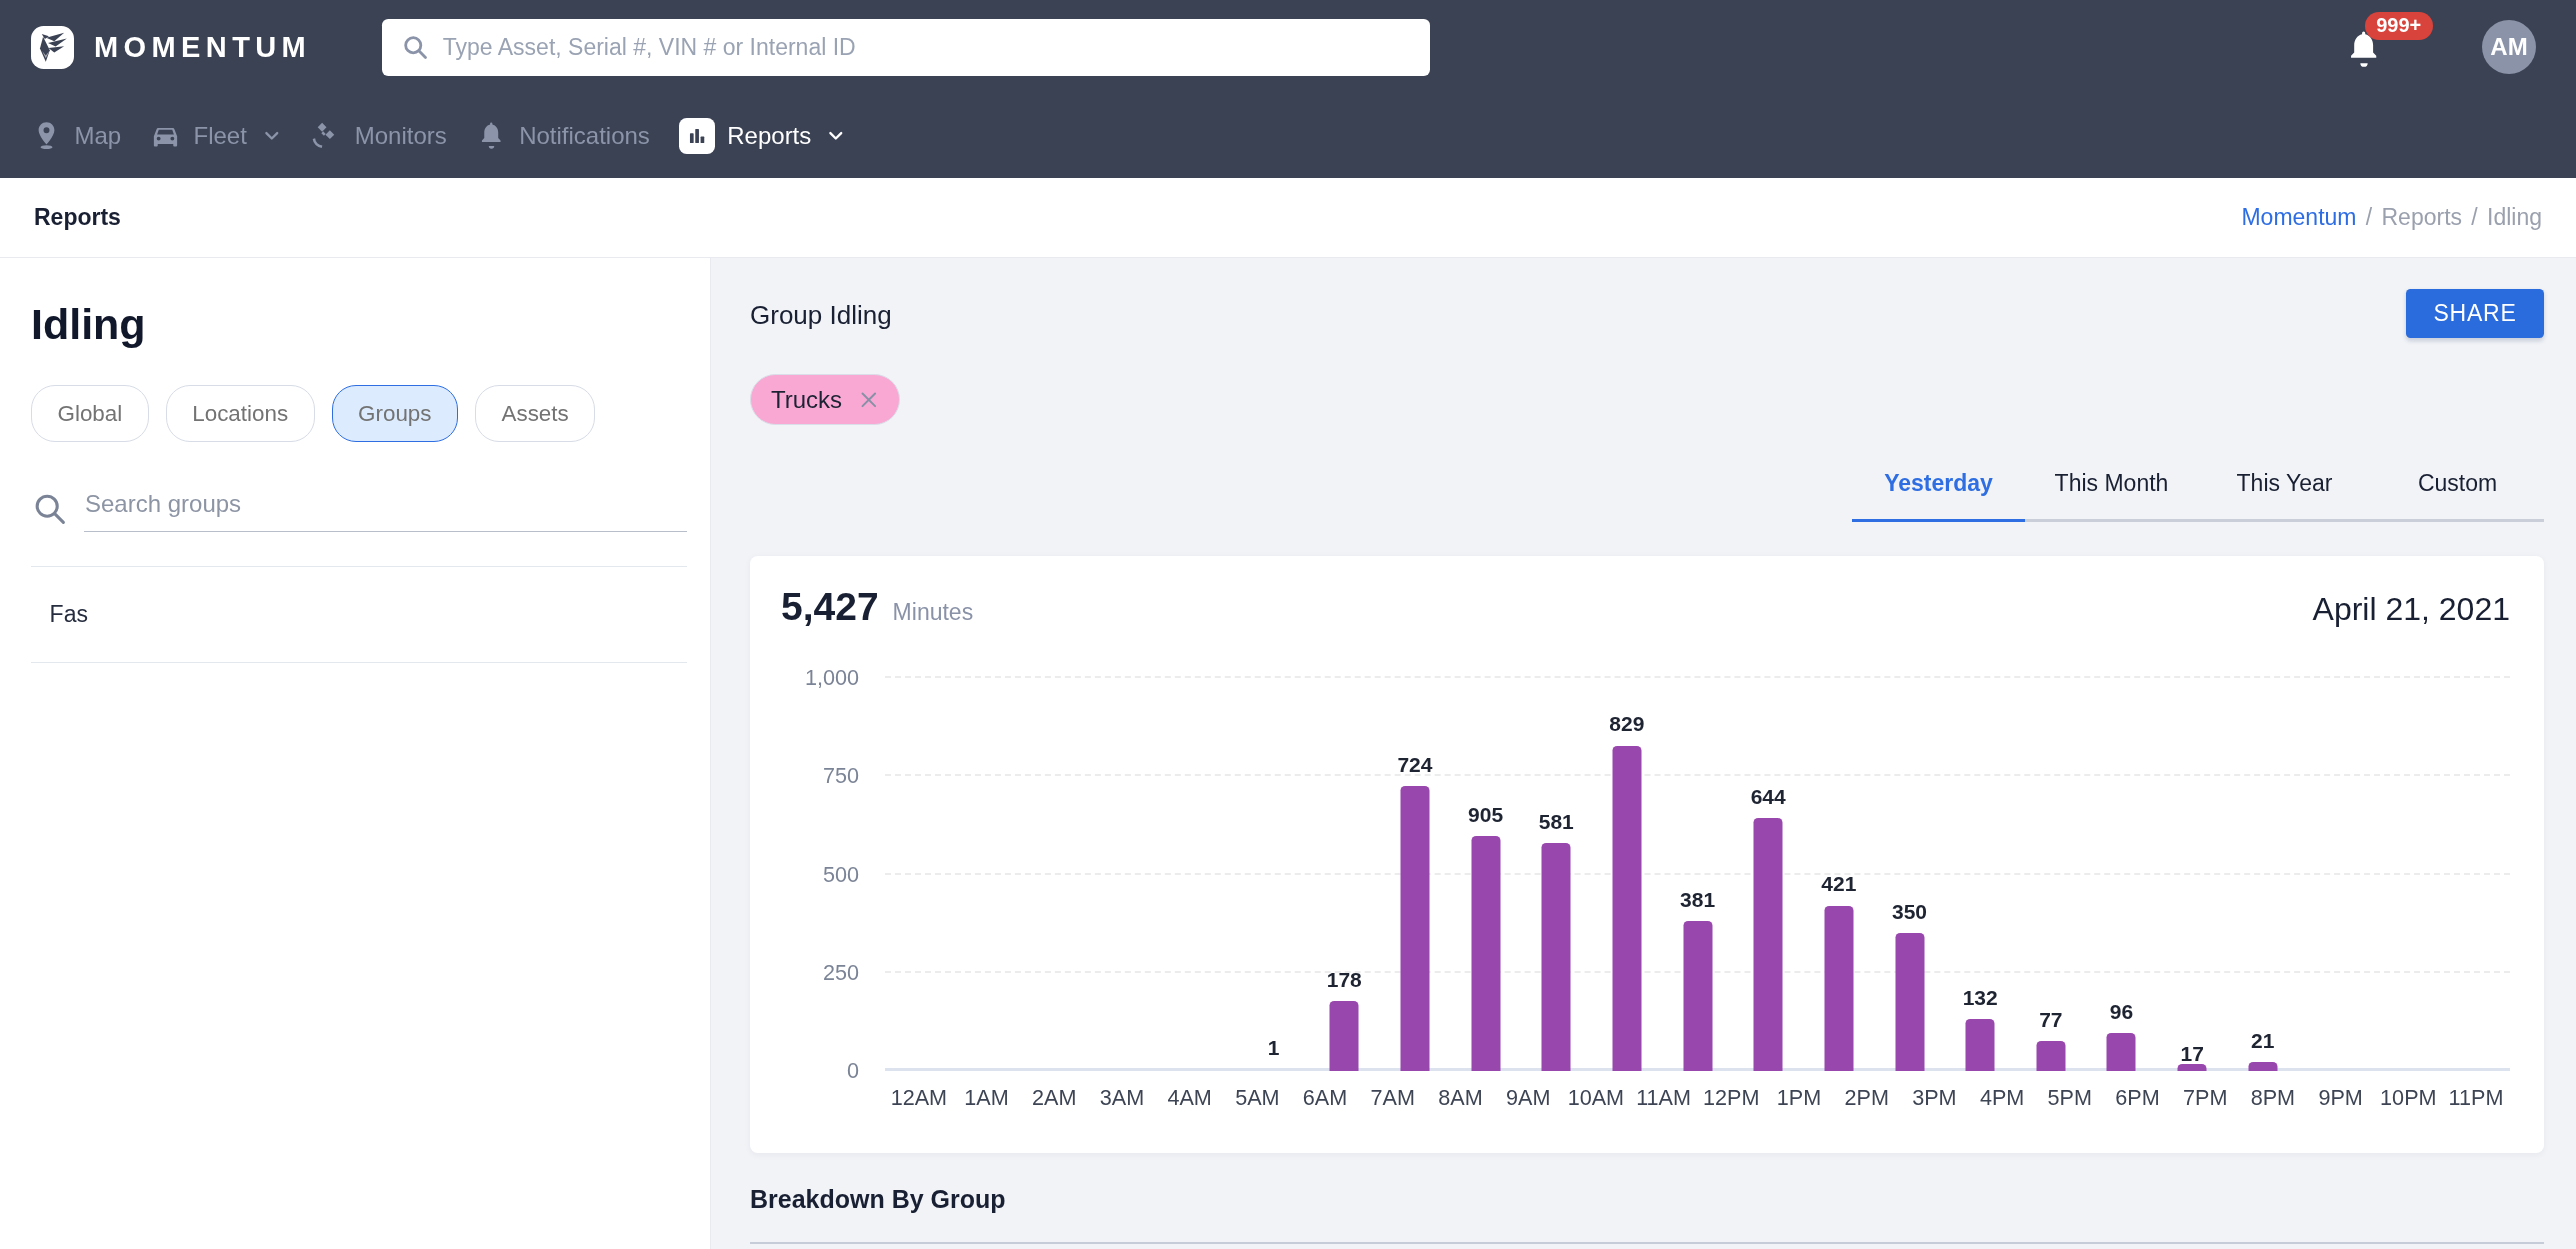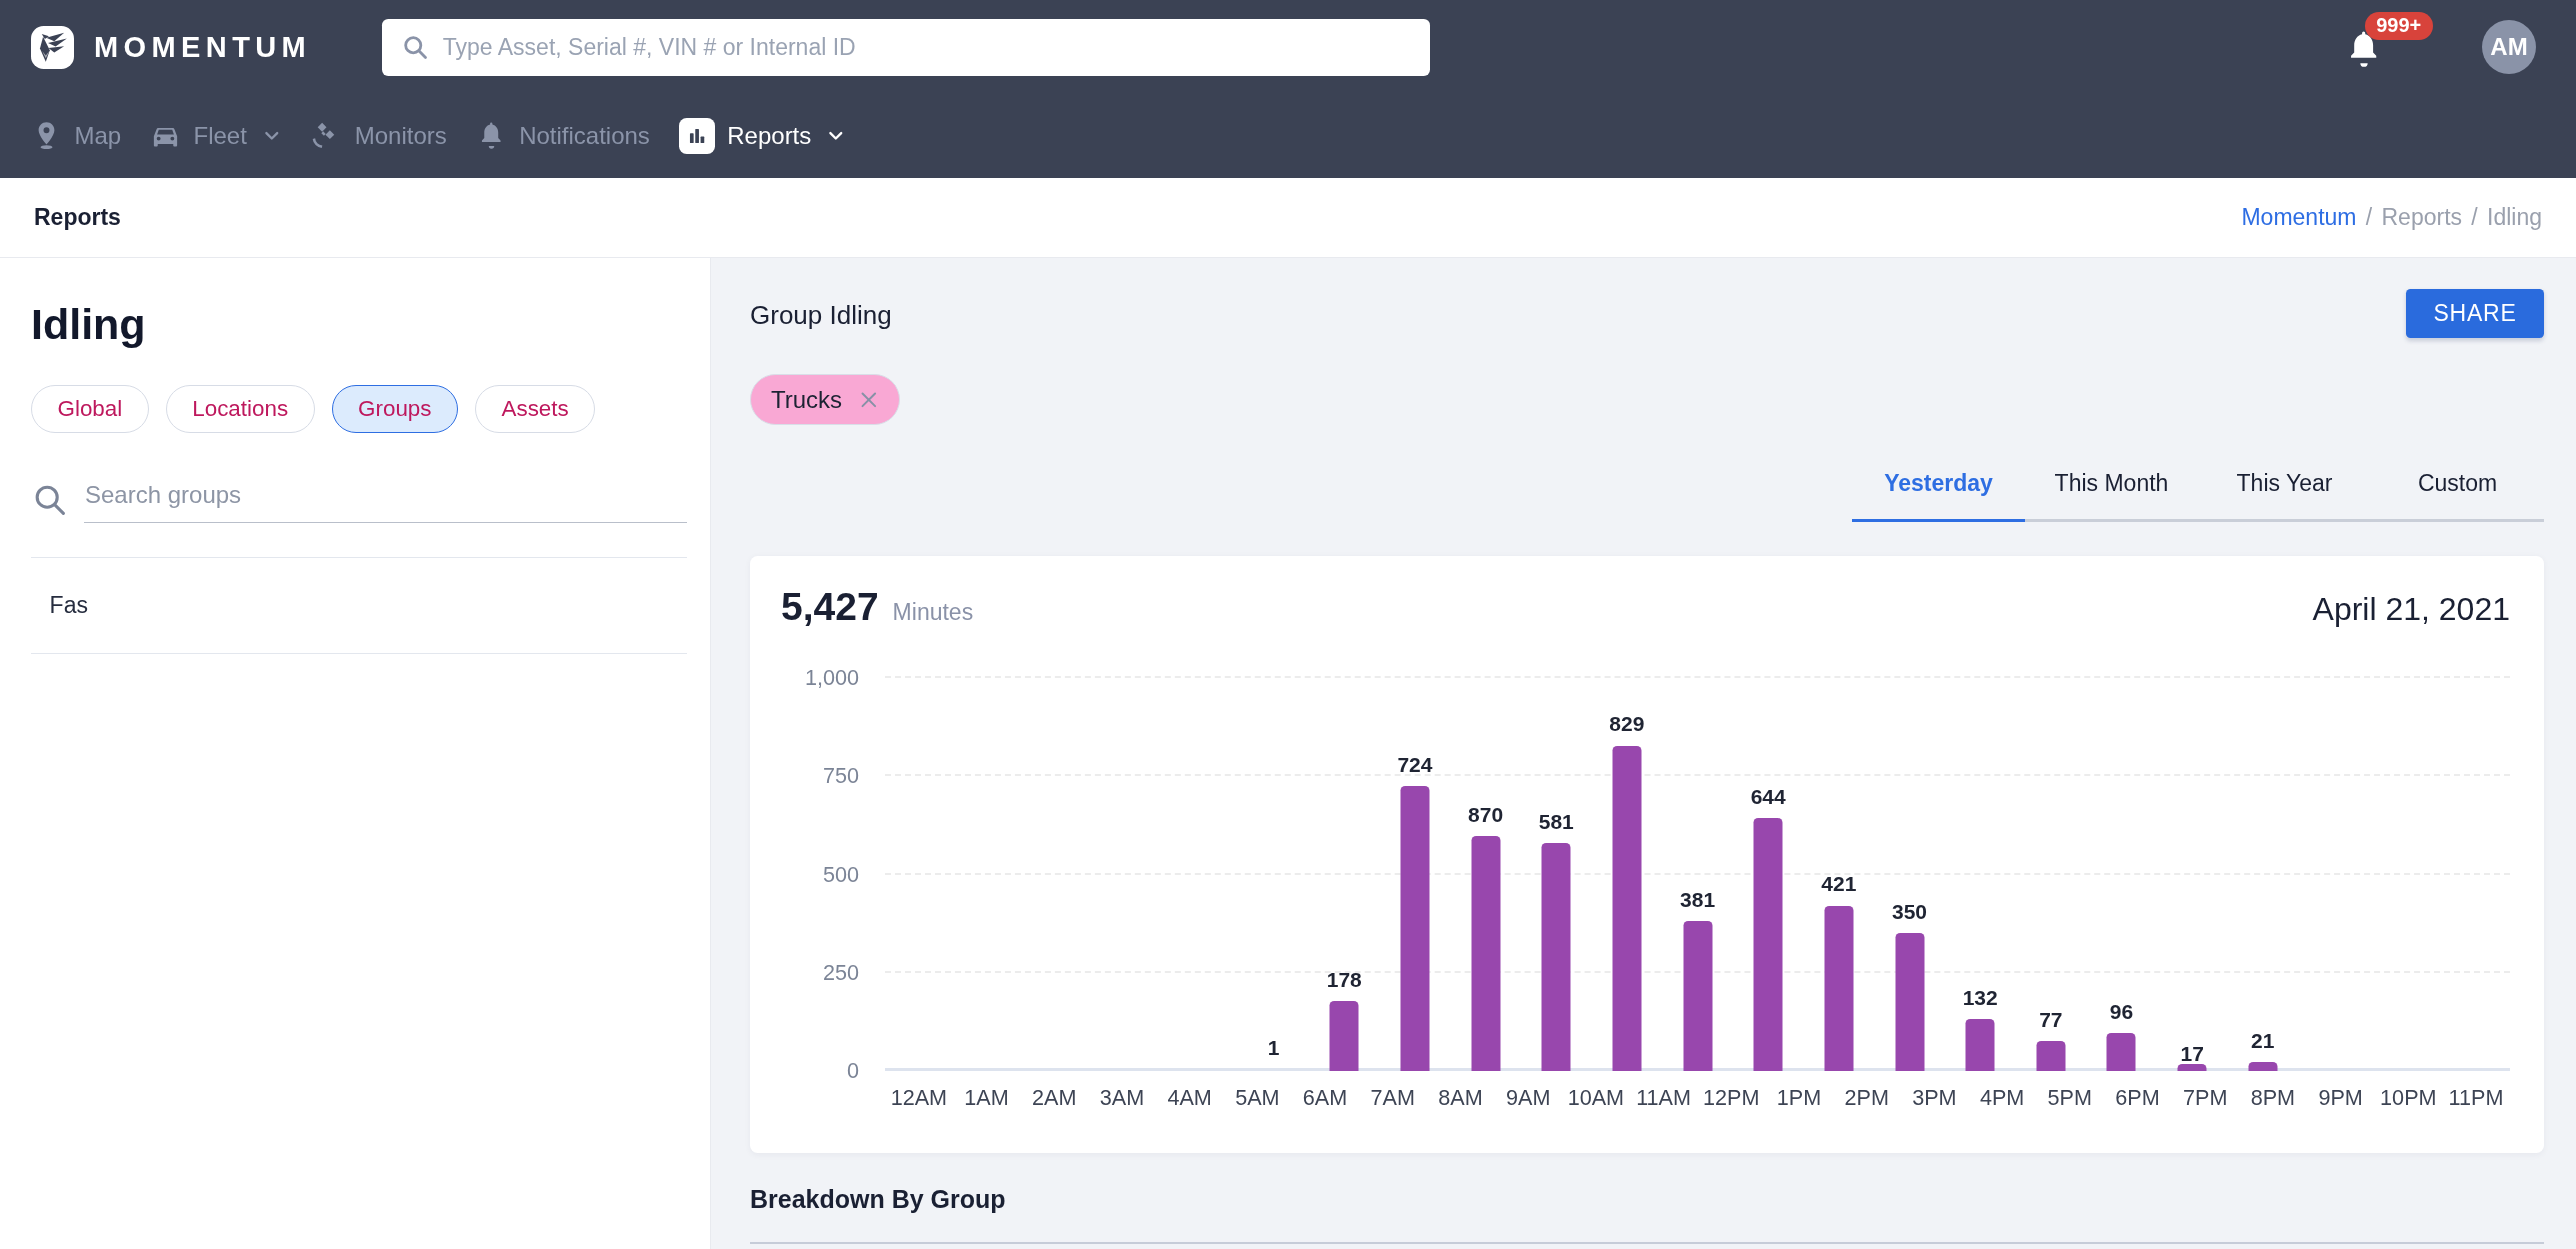--- a/index.html
+++ b/index.html
@@ -40,22 +40,22 @@
   .crumb-title { font-size:23px; font-weight:700; color:#1a2033; }
   .crumbs { font-size:23px; color:#9aa0ad; }
   .crumbs .link { color:#2d6de3; }
   .crumbs .sep { margin:0 9.3px; }
 
   
   .content { display:flex; height:991px; }
   .sidebar { width:711px; background:#fff; border-right:1.5px solid #e8eaef; padding:42px 23px 0 31px; flex:0 0 auto; }
   .sidebar h1 { font-size:43px; font-weight:700; color:#12182b; }
   .pills { display:flex; gap:17px; margin-top:36px; }
-  .pill { height:48px; border:1.5px solid #d7dce6; border-radius:24px; background:#fff; padding:0 25.5px;
-          display:flex; align-items:center; font-size:22.4px; color:#be185d; cursor:pointer; }
+  .pill { height:57px; border:1.5px solid #d7dce6; border-radius:24px; background:#fff; padding:0 25.5px;
+          display:flex; align-items:center; font-size:22.4px; color:#737373; cursor:pointer; }
   .pill.selected { background:#dcebfd; border-color:#2e6ee2; }
   .side-search { display:flex; align-items:flex-end; gap:15.5px; margin-top:48px; }
   .side-search svg { width:37px; height:37px; color:#7b8497; flex:0 0 auto; margin-bottom:4.6px; }
   .side-search input { flex:1; border:none; border-bottom:1.5px solid #b9bfca; outline:none; font-size:24px;
                        padding:0 0 12.4px 1.5px; color:#262d3f; font-family:"Liberation Sans", sans-serif; background:transparent; }
   .side-search input::placeholder { color:#8d95a5; }
   .group-list { margin-top:34px; border-top:1.5px solid #e3e7ee; }
   .group-item { padding:34px 0 34px 18.6px; font-size:23px; color:#262d3f; border-bottom:1.5px solid #e3e7ee; cursor:pointer; }
 
   .main { flex:1; padding:31px 32px 0 39px; }
@@ -269,21 +269,21 @@
               <div class="col">
                 <div class="bar" style="height: 70px; background: rgb(152, 71, 173);"></div>
                 <div class="bar-val" style="bottom: 79px;">178</div>
               </div>
               <div class="col">
                 <div class="bar" style="height: 285px; background: rgb(152, 71, 173);"></div>
                 <div class="bar-val" style="bottom: 294px;">724</div>
               </div>
               <div class="col">
                 <div class="bar" style="height: 235px; background: rgb(152, 71, 173);"></div>
-                <div class="bar-val" style="bottom: 244px;">870</div>
+                <div class="bar-val" style="bottom: 244px;">905</div>
               </div>
               <div class="col">
                 <div class="bar" style="height: 228px; background: rgb(152, 71, 173);"></div>
                 <div class="bar-val" style="bottom: 237px;">581</div>
               </div>
               <div class="col">
                 <div class="bar" style="height: 325px; background: rgb(152, 71, 173);"></div>
                 <div class="bar-val" style="bottom: 335px;">829</div>
               </div>
               <div class="col">

